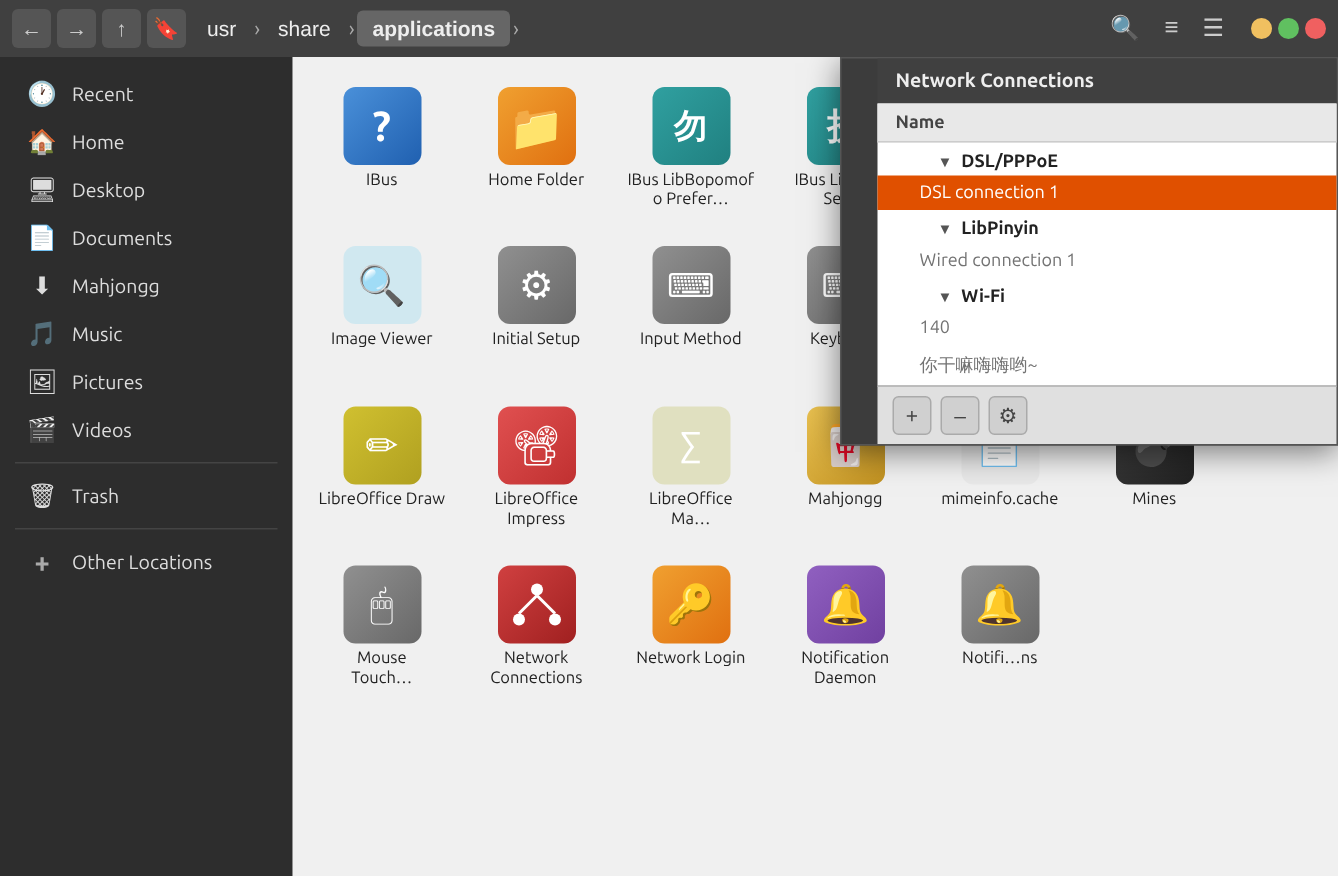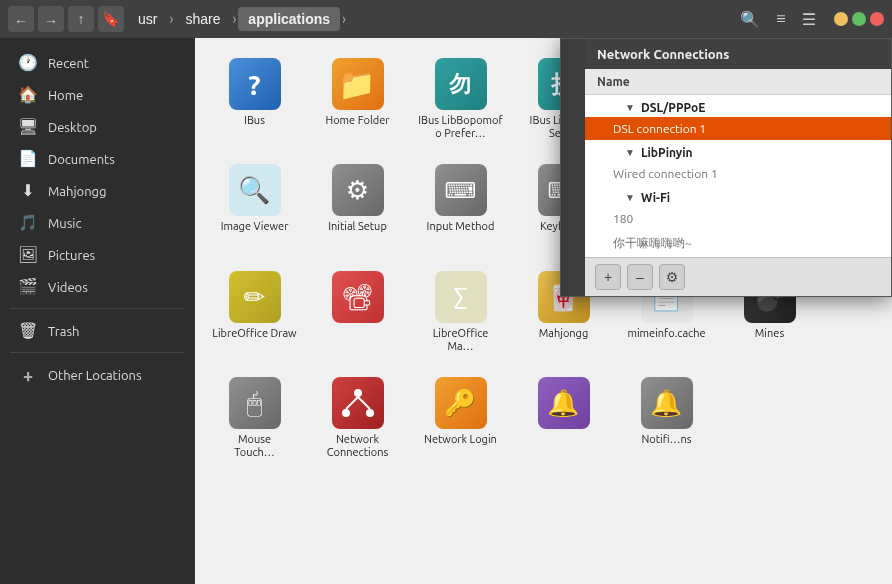--- a/index.html
+++ b/index.html
@@ -356,20 +356,21 @@
         <span class="app-label">LibreOffice Calc</span>
       </div>
 
       <div class="app-item">
         <div class="app-icon icon-yellow" style="font-size:26px;">✏</div>
         <span class="app-label">LibreOffice Draw</span>
       </div>
 
       <div class="app-item">
         <div class="app-icon icon-red" style="font-size:26px;">📽</div>
+        <span class="app-label">LibreOffice Impress</span>
       </div>
 
       <div class="app-item">
         <div class="app-icon icon-gray" style="font-size:26px; background:#e0e0c0;">∑</div>
         <span class="app-label">LibreOffice<br>Ma…</span>
       </div>
 
       <div class="app-item">
         <div class="app-icon" style="background:linear-gradient(135deg,#e8c050,#c09020); font-size:26px; display:flex;align-items:center;justify-content:center;">🀄</div>
         <span class="app-label">Mahjongg</span>
@@ -403,20 +404,21 @@
         <span class="app-label">Network<br>Connections</span>
       </div>
 
       <div class="app-item">
         <div class="app-icon icon-orange" style="font-size:26px;">🔑</div>
         <span class="app-label">Network Login</span>
       </div>
 
       <div class="app-item">
         <div class="app-icon icon-purple" style="font-size:26px;">🔔</div>
+        <span class="app-label">Notification Daemon</span>
       </div>
 
       <div class="app-item">
         <div class="app-icon icon-gray" style="font-size:26px;">🔔</div>
         <span class="app-label">Notifi…ns</span>
       </div>
 
     </div>
 
     <div class="network-popup">
@@ -437,21 +439,21 @@
           <span>LibPinyin</span>
         </div>
         <div class="nc-item">
           <span>Wired connection 1</span>
         </div>
 
         <div class="nc-section-label">
           <span>Wi-Fi</span>
         </div>
         <div class="nc-item">
-          <span>180</span>
+          <span>140</span>
         </div>
         <div class="nc-item">
           <span>你干嘛嗨嗨哟~</span>
         </div>
       </div>
       <div class="popup-footer">
         <button class="footer-btn">+</button>
         <button class="footer-btn">–</button>
         <button class="footer-btn">⚙</button>
       </div>

